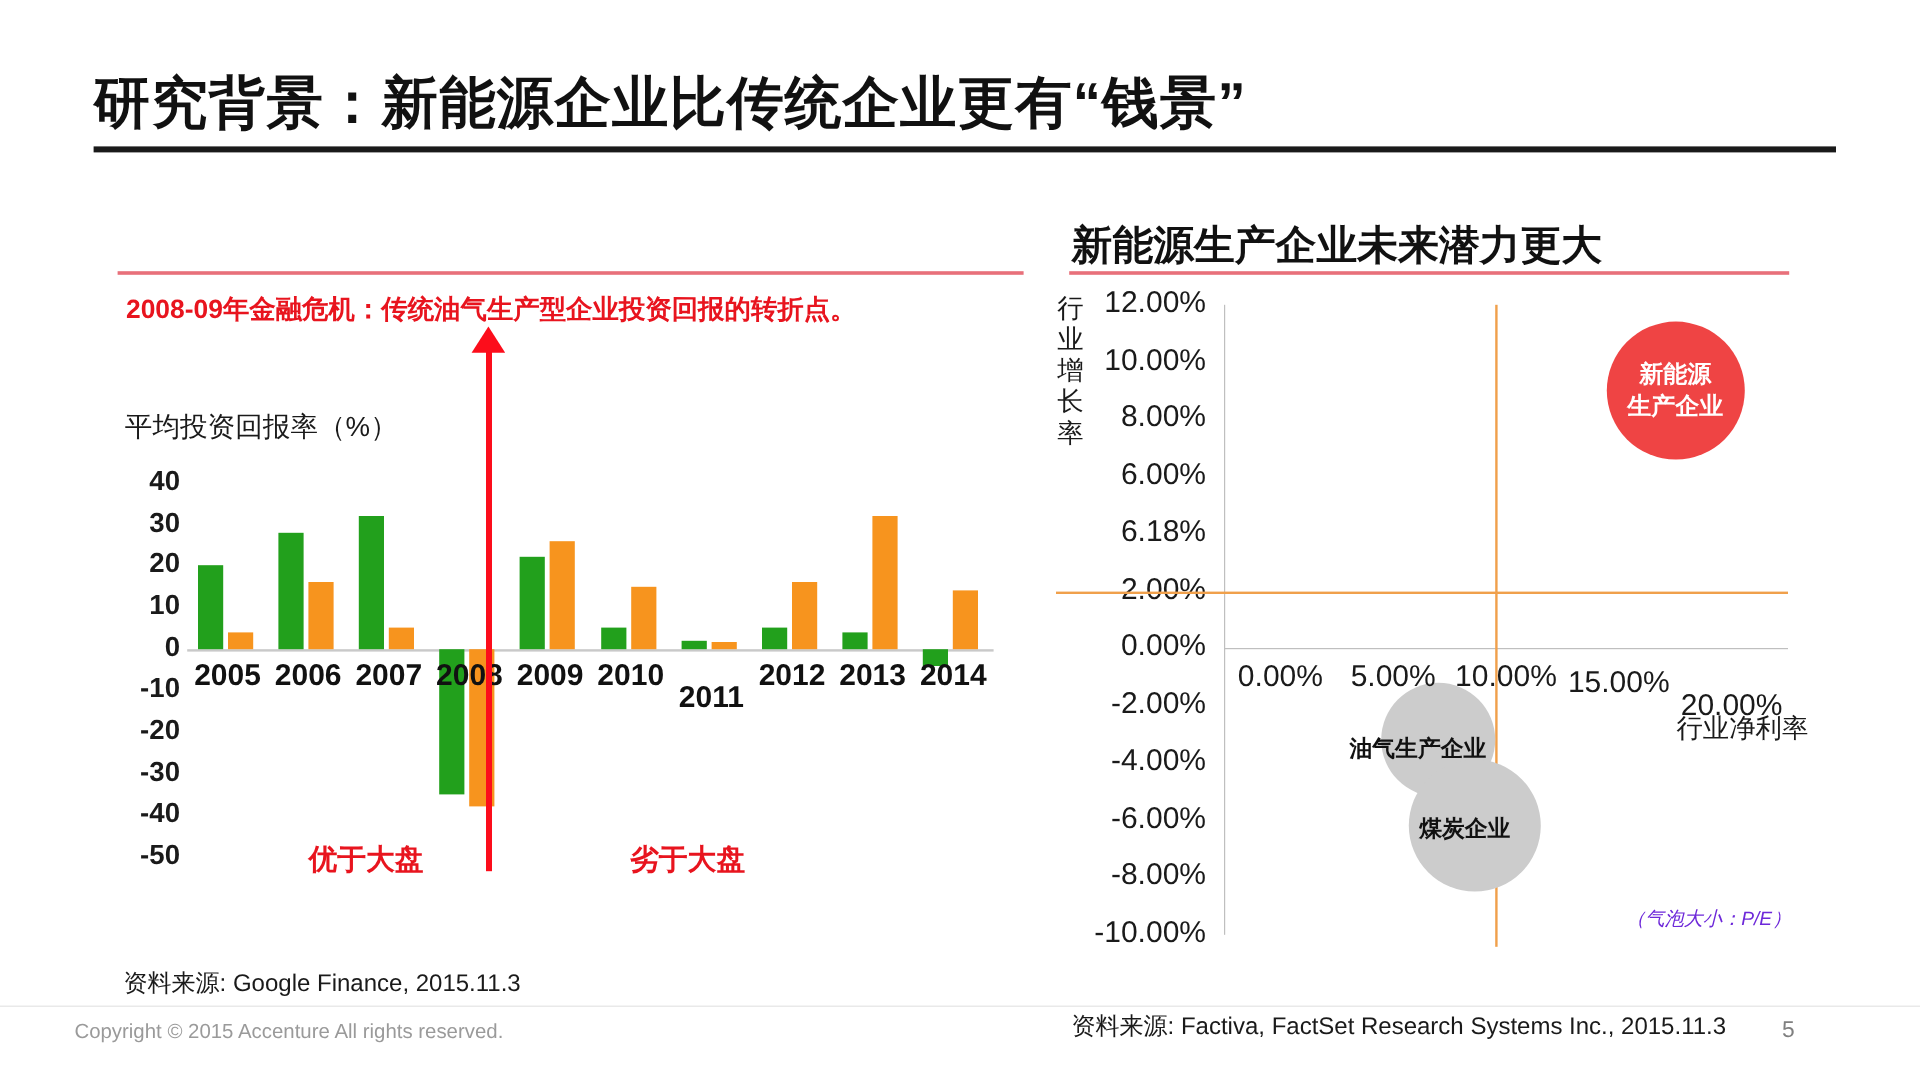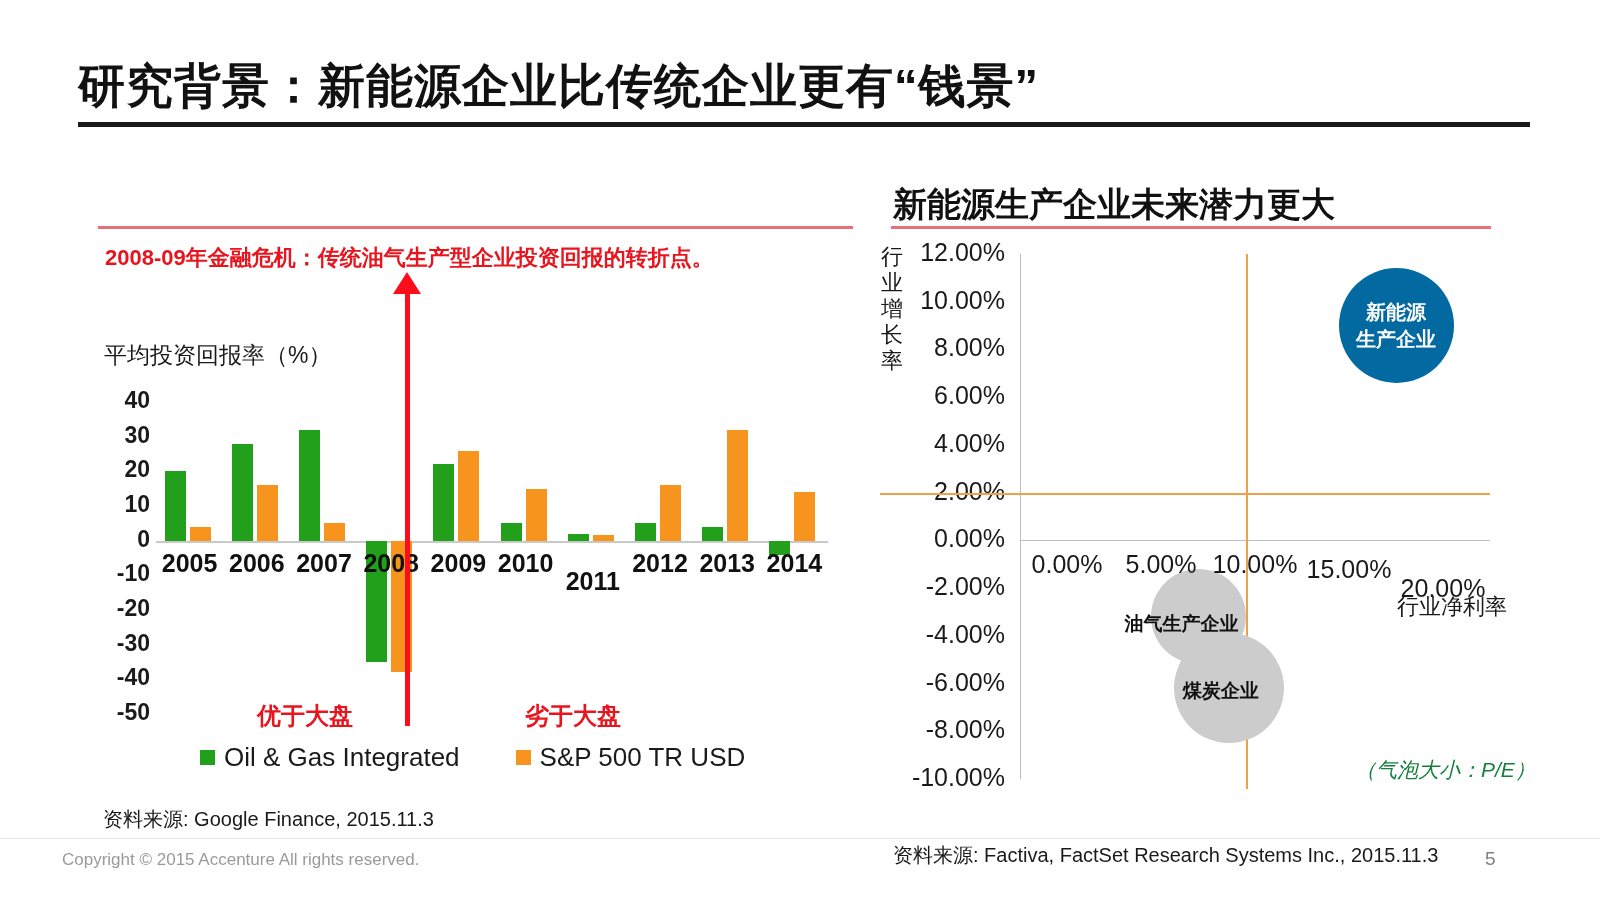--- a/index.html
+++ b/index.html
@@ -104,31 +104,31 @@
   .orange-v{position:absolute;width:2px;background:#f0a04b;}
   .xtick{
     position:absolute;font-size:25px;color:#1a1a1a;text-align:center;
     width:120px;white-space:nowrap;
   }
   .bubble{
     position:absolute;border-radius:50%;display:flex;flex-direction:column;
     align-items:center;justify-content:center;
     font-weight:bold;text-align:center;line-height:1.35;
   }
-  .bubble.red{background:#0369a1;color:#fff;font-size:20px;}
+  .bubble.red{background:#ef4444;color:#fff;font-size:20px;}
   .bubble.orange{background:#f58220;color:#fff;font-size:21px;}
   .bubble.gray{background:#cccccc;color:#1a1a1a;font-size:18px;}
   .blab{
     position:absolute;font-size:19px;font-weight:bold;color:#111;white-space:nowrap;
   }
   .xaxis-name{
     position:absolute;font-size:22px;color:#1a1a1a;white-space:nowrap;
   }
   .bubble-note{
-    position:absolute;font-size:21px;font-style:italic;color:#15803d;white-space:nowrap;
+    position:absolute;font-size:16px;font-style:italic;color:#6d28d9;white-space:nowrap;
   }
 
   
   .footer-rule{position:absolute;left:0;top:838px;width:1600px;height:1px;background:#e4e4e4;}
   .copyright{position:absolute;left:62px;top:850px;font-size:17px;color:#9a9a9a;white-space:nowrap;}
   .pageno{position:absolute;left:1485px;top:848px;font-size:19px;color:#808080;}
 </style>
 </head>
 <body>
 
@@ -213,47 +213,37 @@
         <div class="xlab" style="left: 665.4px; top: 208.667px;">2014</div>
       </div>
   </div>
 
   <div class="arrow-line"></div>
   <div class="arrow-head"></div>
 
   <div class="ann" id="ann-better">优于大盘</div>
   <div class="ann" id="ann-worse">劣于大盘</div>
 
-  <div class="legend" id="bar-legend">
-      <div class="leg-item">
-        <span class="leg-sw green"></span>
-        <span class="leg-txt">Oil &amp; Gas Integrated</span>
-      </div>
-      <div class="leg-item">
-        <span class="leg-sw orange"></span>
-        <span class="leg-txt">S&amp;P 500 TR USD</span>
-      </div>
-    </div>
 
   <div class="source" id="src-left">资料来源: Google Finance, 2015.11.3</div>
 
   <div id="right-chart">
     <div class="vaxis-label" id="r-ylabel">
         <div>行</div>
         <div>业</div>
         <div>增</div>
         <div>长</div>
         <div>率</div>
       </div>
     <div id="r-yticks">
         <div class="rytick" style="top: -2px;">12.00%</div>
         <div class="rytick" style="top: 45.7273px;">10.00%</div>
         <div class="rytick" style="top: 93.4545px;">8.00%</div>
         <div class="rytick" style="top: 141.182px;">6.00%</div>
-        <div class="rytick" style="top: 188.909px;">4.00%</div>
+        <div class="rytick" style="top: 188.909px;">6.18%</div>
         <div class="rytick" style="top: 236.636px;">2.00%</div>
         <div class="rytick" style="top: 284.364px;">0.00%</div>
         <div class="rytick" style="top: 332.091px;">-2.00%</div>
         <div class="rytick" style="top: 379.818px;">-4.00%</div>
         <div class="rytick" style="top: 427.545px;">-6.00%</div>
         <div class="rytick" style="top: 475.273px;">-8.00%</div>
         <div class="rytick" style="top: 523px;">-10.00%</div>
       </div>
     <div class="rplot" id="r-plot">
       <div class="ry-axis"></div>

